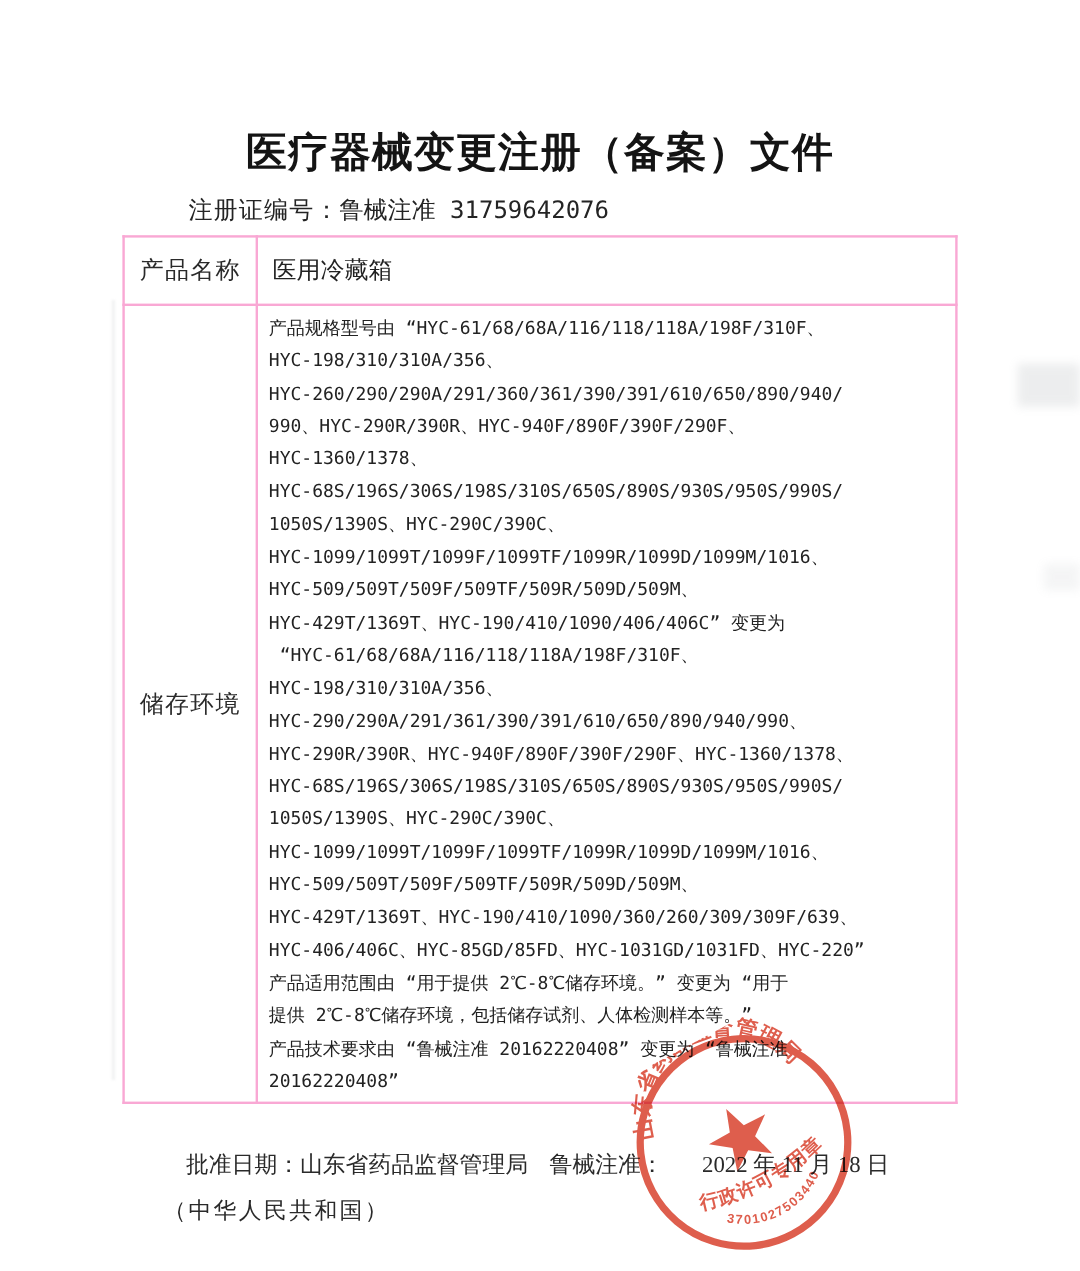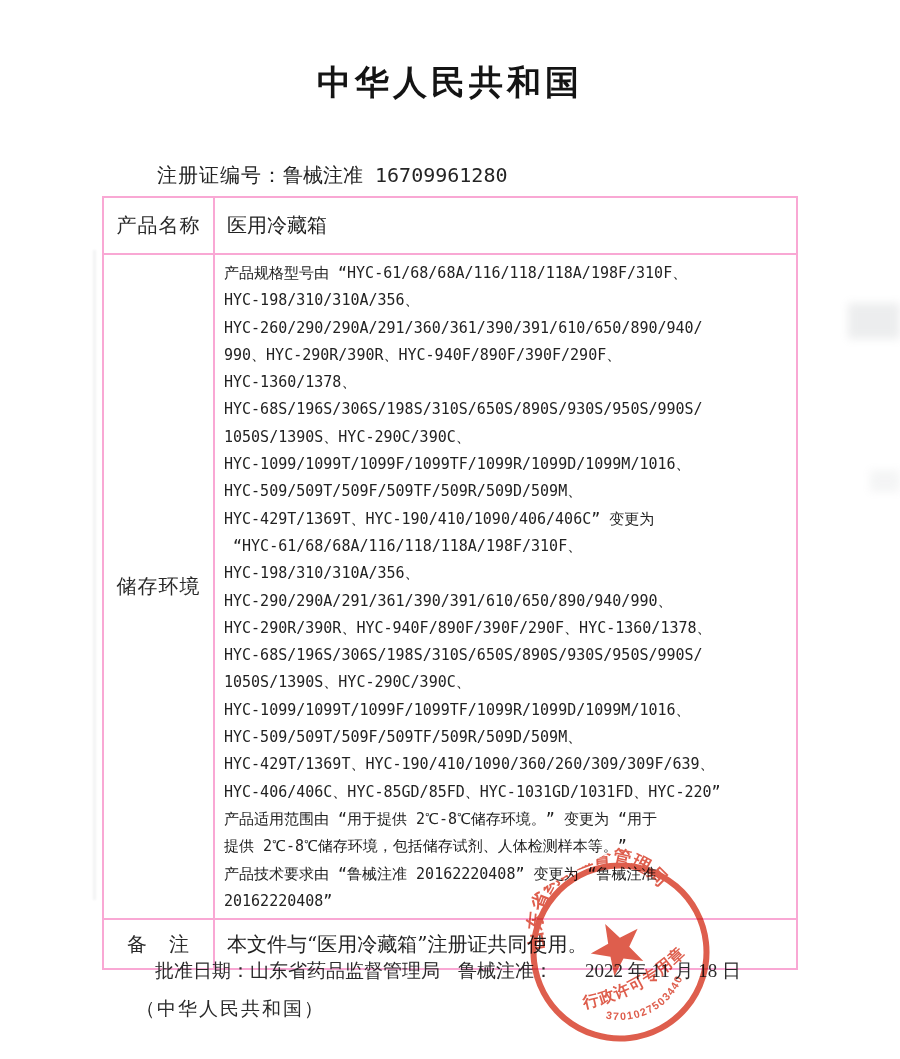--- a/index.html
+++ b/index.html
@@ -55,24 +55,24 @@
   .smudge { position:absolute; background:#9aa0a4; filter:blur(4px); }
   .smudge.s1 { right:0; top:303px; width:52px; height:36px; opacity:.18; }
   .smudge.s2 { right:0; top:470px; width:30px; height:22px; opacity:.10; }
   .smudge.s3 { left:93px; top:250px; width:3px; height:650px; opacity:.12; filter:blur(1px); }
 </style>
 </head>
 <body>
 
 <div class="page">
 
-  <div class="doc-title line1">中华人民共和国</div>
+  <div class="doc-title line2">医疗器械变更注册（备案）文件</div>
 
   <div class="reg-line">
-    <span>注册证编号：</span><span class="num">鲁械注准 16709961280</span>
+    <span>注册证编号：</span><span class="num">鲁械注准 31759642076</span>
   </div>
 
   <table class="doc-table">
     <colgroup>
         <col class="c-label">
         <col>
       </colgroup>
     <tbody>
         <tr class="row-product">
       <td class="label-cell">产品名称</td>
@@ -98,24 +98,20 @@
 1050S/1390S、HYC-290C/390C、
 HYC-1099/1099T/1099F/1099TF/1099R/1099D/1099M/1016、
 HYC-509/509T/509F/509TF/509R/509D/509M、
 HYC-429T/1369T、HYC-190/410/1090/360/260/309/309F/639、
 HYC-406/406C、HYC-85GD/85FD、HYC-1031GD/1031FD、HYC-220”
 产品适用范围由 “用于提供 2℃-8℃储存环境。” 变更为 “用于
 提供 2℃-8℃储存环境，包括储存试剂、人体检测样本等。”
 产品技术要求由 “鲁械注准 20162220408” 变更为 “鲁械注准
 20162220408”</td>
     </tr>
-    <tr class="row-remark">
-      <td class="label-cell">备　注</td>
-      <td class="value-cell">本文件与“医用冷藏箱”注册证共同使用。</td>
-    </tr>
   </tbody>
     </table>
 
   <div class="footer-dept">
     <span>批准日期：</span><span>山东省药品监督管理局</span>
   </div>
   <div class="footer-date">
     <span>鲁械注准：</span><span class="num">2022 年 11 月 18 日</span>
   </div>
   <div class="footer-stamp-note">（中华人民共和国）</div>

